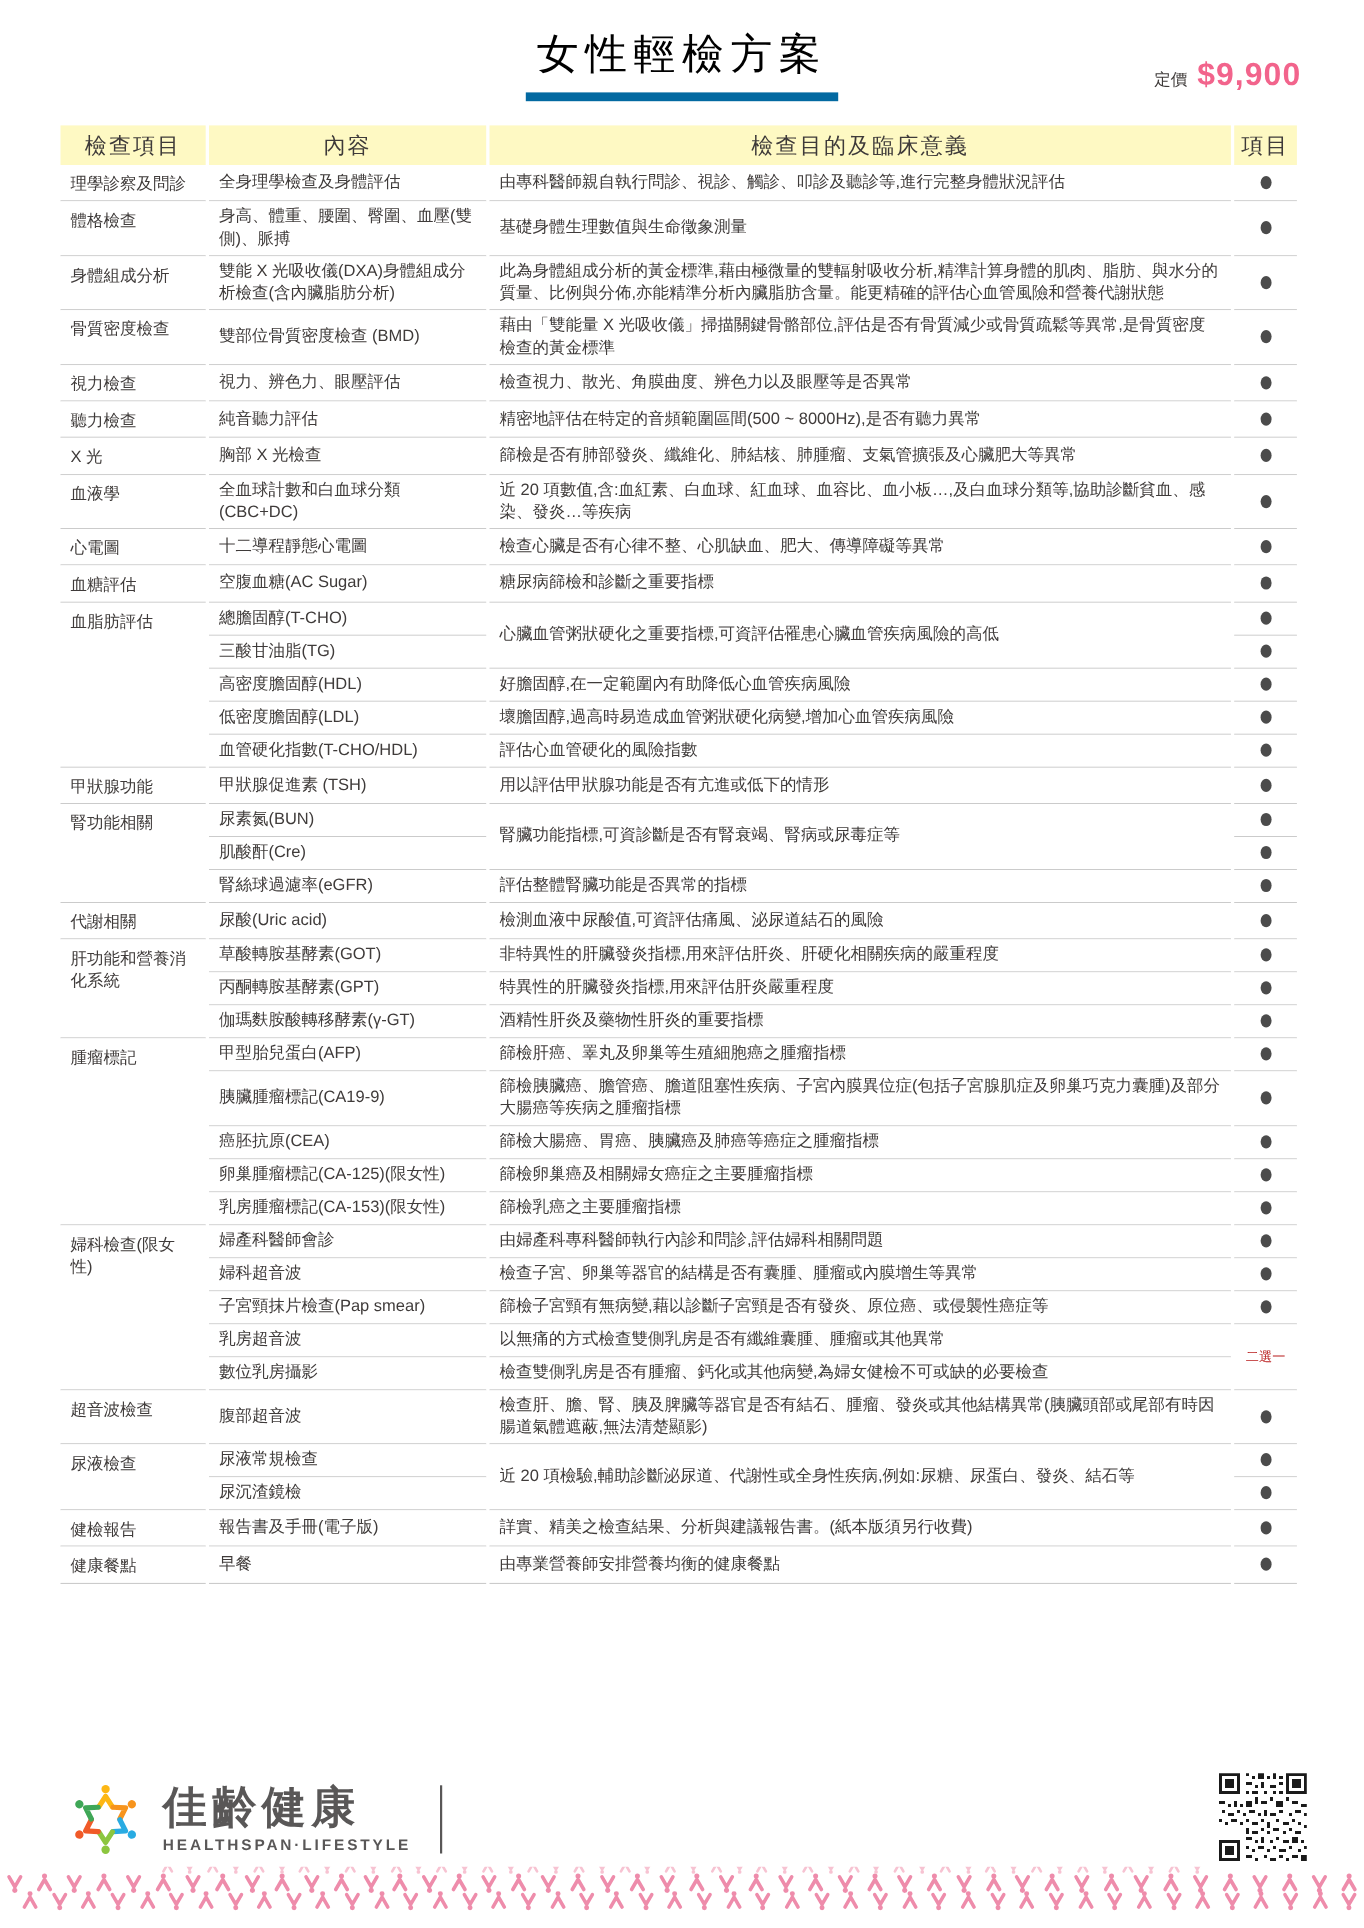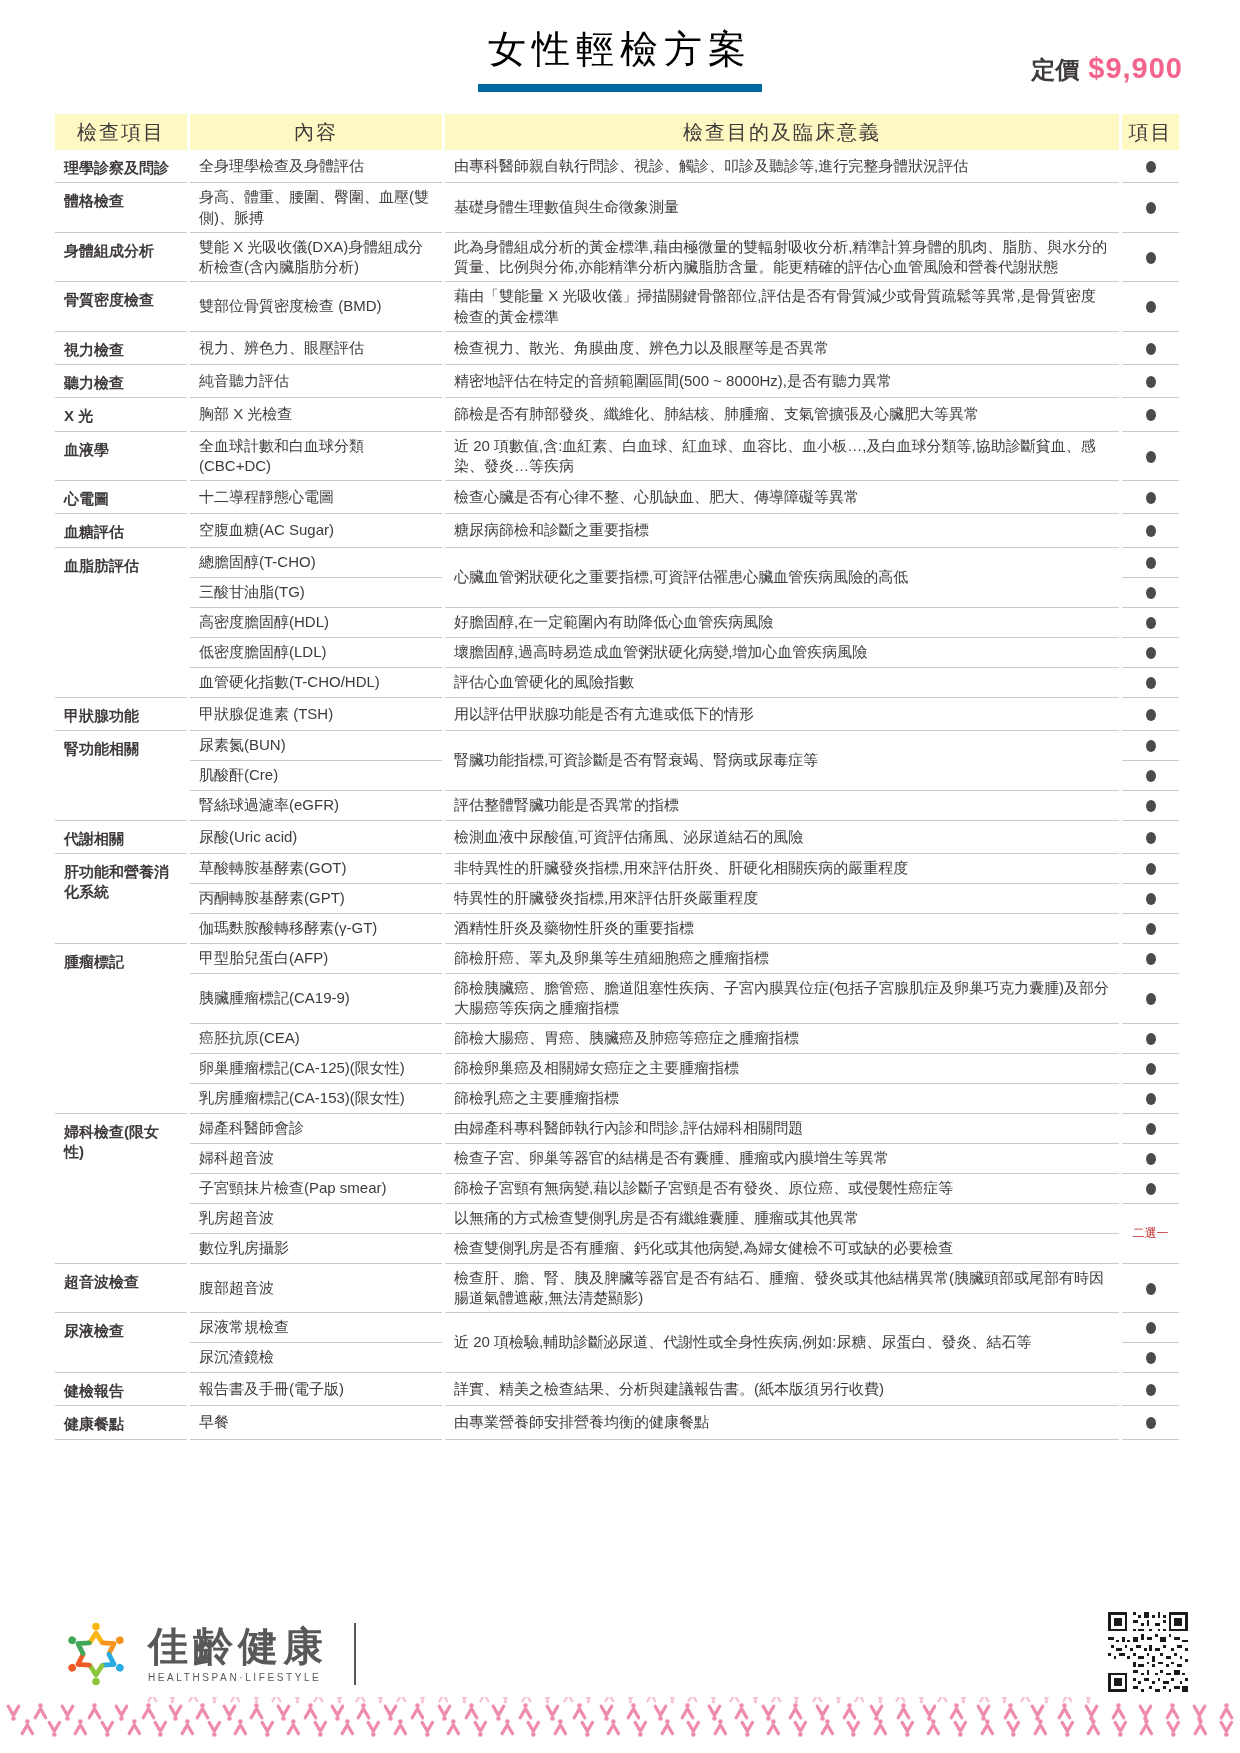--- a/index.html
+++ b/index.html
@@ -7,49 +7,49 @@
     width:1240px;height:1753px;position:relative;overflow:hidden;background:#ffffff;
     font-family:"Liberation Sans","DejaVu Sans",sans-serif;color:#3F3B3A;
   }
   
   .title-wrap{text-align:center;padding-top:24px;}
   .page-title{
     display:inline-block;font-size:38px;font-weight:normal;color:#000000;
     letter-spacing:6px;border-bottom:8px solid #0369a1;padding:0 10px 9px 10px;
   }
   .price{position:absolute;top:52px;right:57px;display:flex;align-items:baseline;gap:9px;}
-  .price-label{font-size:24px;font-weight:bold;color:#3E3A39;}
+  .price-label{font-size:15px;font-weight:normal;color:#3E3A39;}
   .price-value{font-size:29px;font-weight:bold;color:#F2648C;letter-spacing:1px;}
   
   table.plan{
     border-collapse:separate;border-spacing:3px 0;table-layout:fixed;
     width:1130px;margin:22px 0 0 52px;
   }
   th{
     background:#fef9c3;font-size:20px;font-weight:normal;color:#3E3A39;
     height:36px;letter-spacing:2px;padding:0;
   }
   td{
     border-bottom:1px solid #CBCBCB;background:#fff;
     padding:4px 9px;font-size:15px;line-height:1.35;vertical-align:middle;
   }
-  td.cat{vertical-align:top;padding-top:8px;font-weight:bold;}
+  td.cat{vertical-align:top;padding-top:8px;}
   tbody tr{height:30px;}
   td.mark,td.choice{text-align:center;padding-left:2px;padding-right:2px;}
   .dot{display:inline-block;width:10px;height:12px;border-radius:50%;background:#4B4B4B;vertical-align:middle;}
   td.choice{font-size:12px;color:#b91c1c;white-space:nowrap;letter-spacing:0;}
   
   .footer{
     position:absolute;left:58px;top:1608px;width:1130px;height:92px;
     display:flex;align-items:center;
   }
   .brand{display:flex;align-items:center;gap:14px;}
   .brand-text{display:flex;flex-direction:column;align-items:flex-start;}
   .brand-name{font-size:40px;font-weight:bold;color:#595757;letter-spacing:5px;line-height:1;}
-  .brand-tagline{font-size:10px;font-weight:normal;color:#595757;letter-spacing:2.6px;margin-top:6px;}
+  .brand-tagline{font-size:14px;font-weight:bold;color:#595757;letter-spacing:2.6px;margin-top:6px;}
   .footer-divider{width:2px;height:62px;background:#595757;margin:0 24px 0 26px;}
   .contact{font-size:16px;font-weight:bold;color:#3E3A39;line-height:1.95;flex:1;}
   .contact .phone{margin-left:28px;}
   .qr{margin-left:12px;}
   
   .bottom-pattern{
     position:absolute;left:0;bottom:0;width:1240px;height:56px;overflow:hidden;background:#ffffff;
   }
   .pattern-row{display:flex;justify-content:center;}
 </style>

